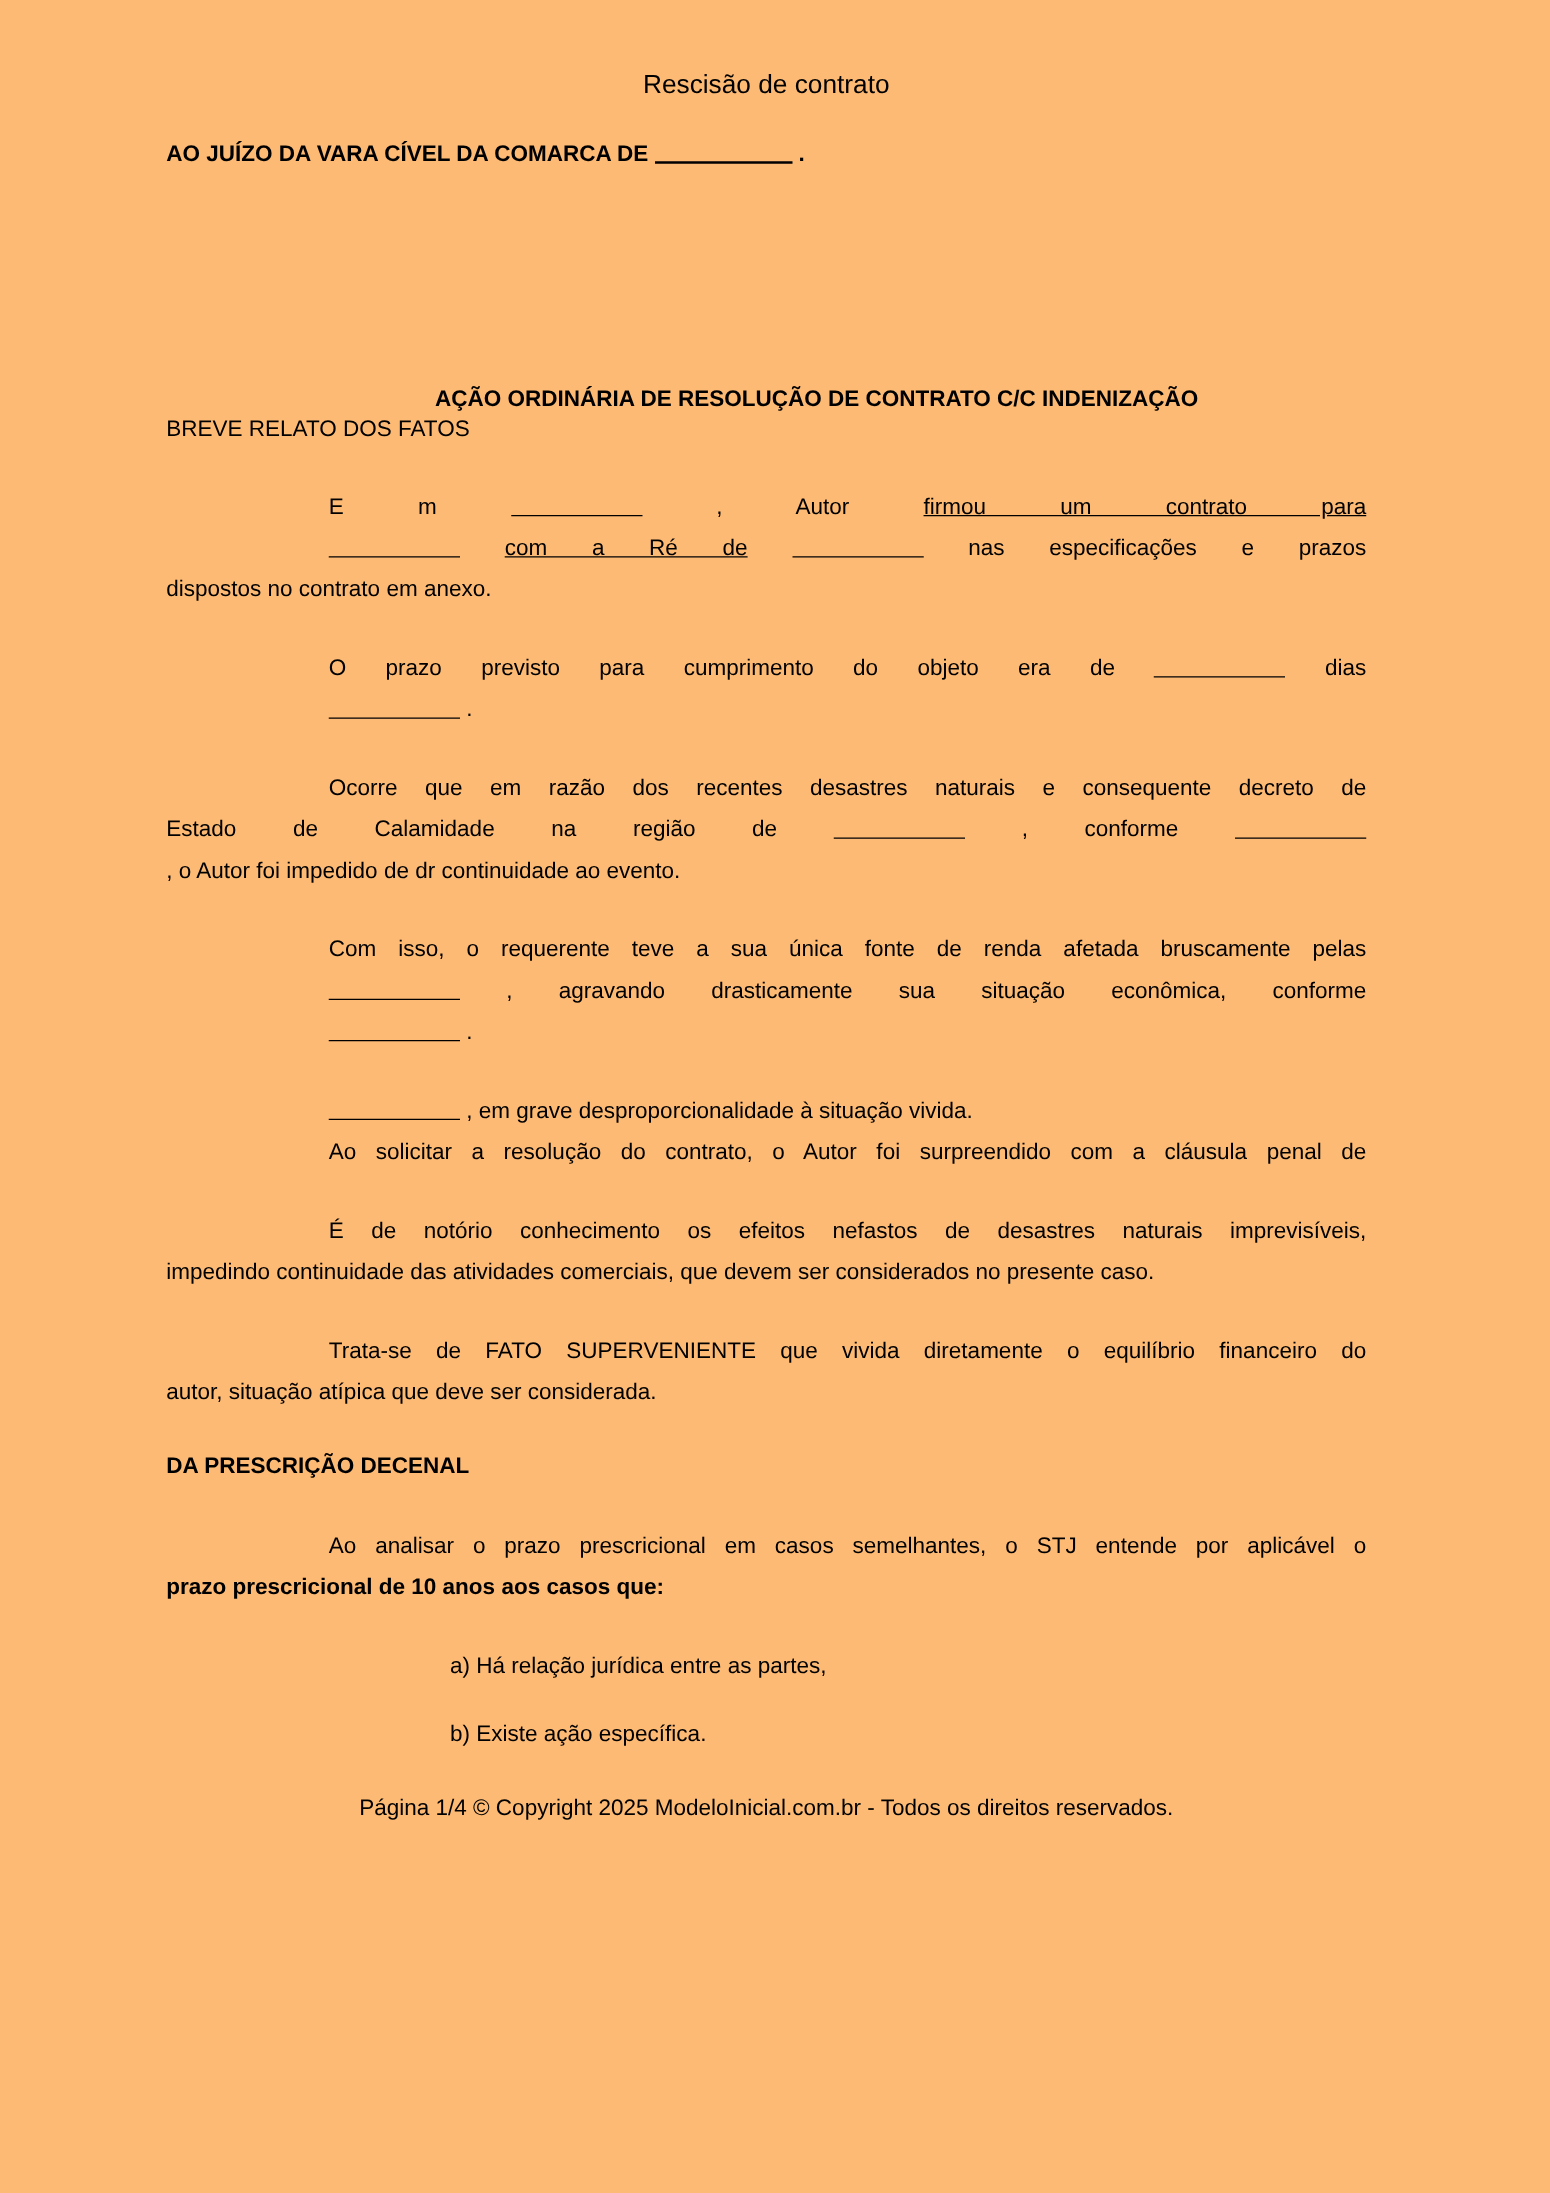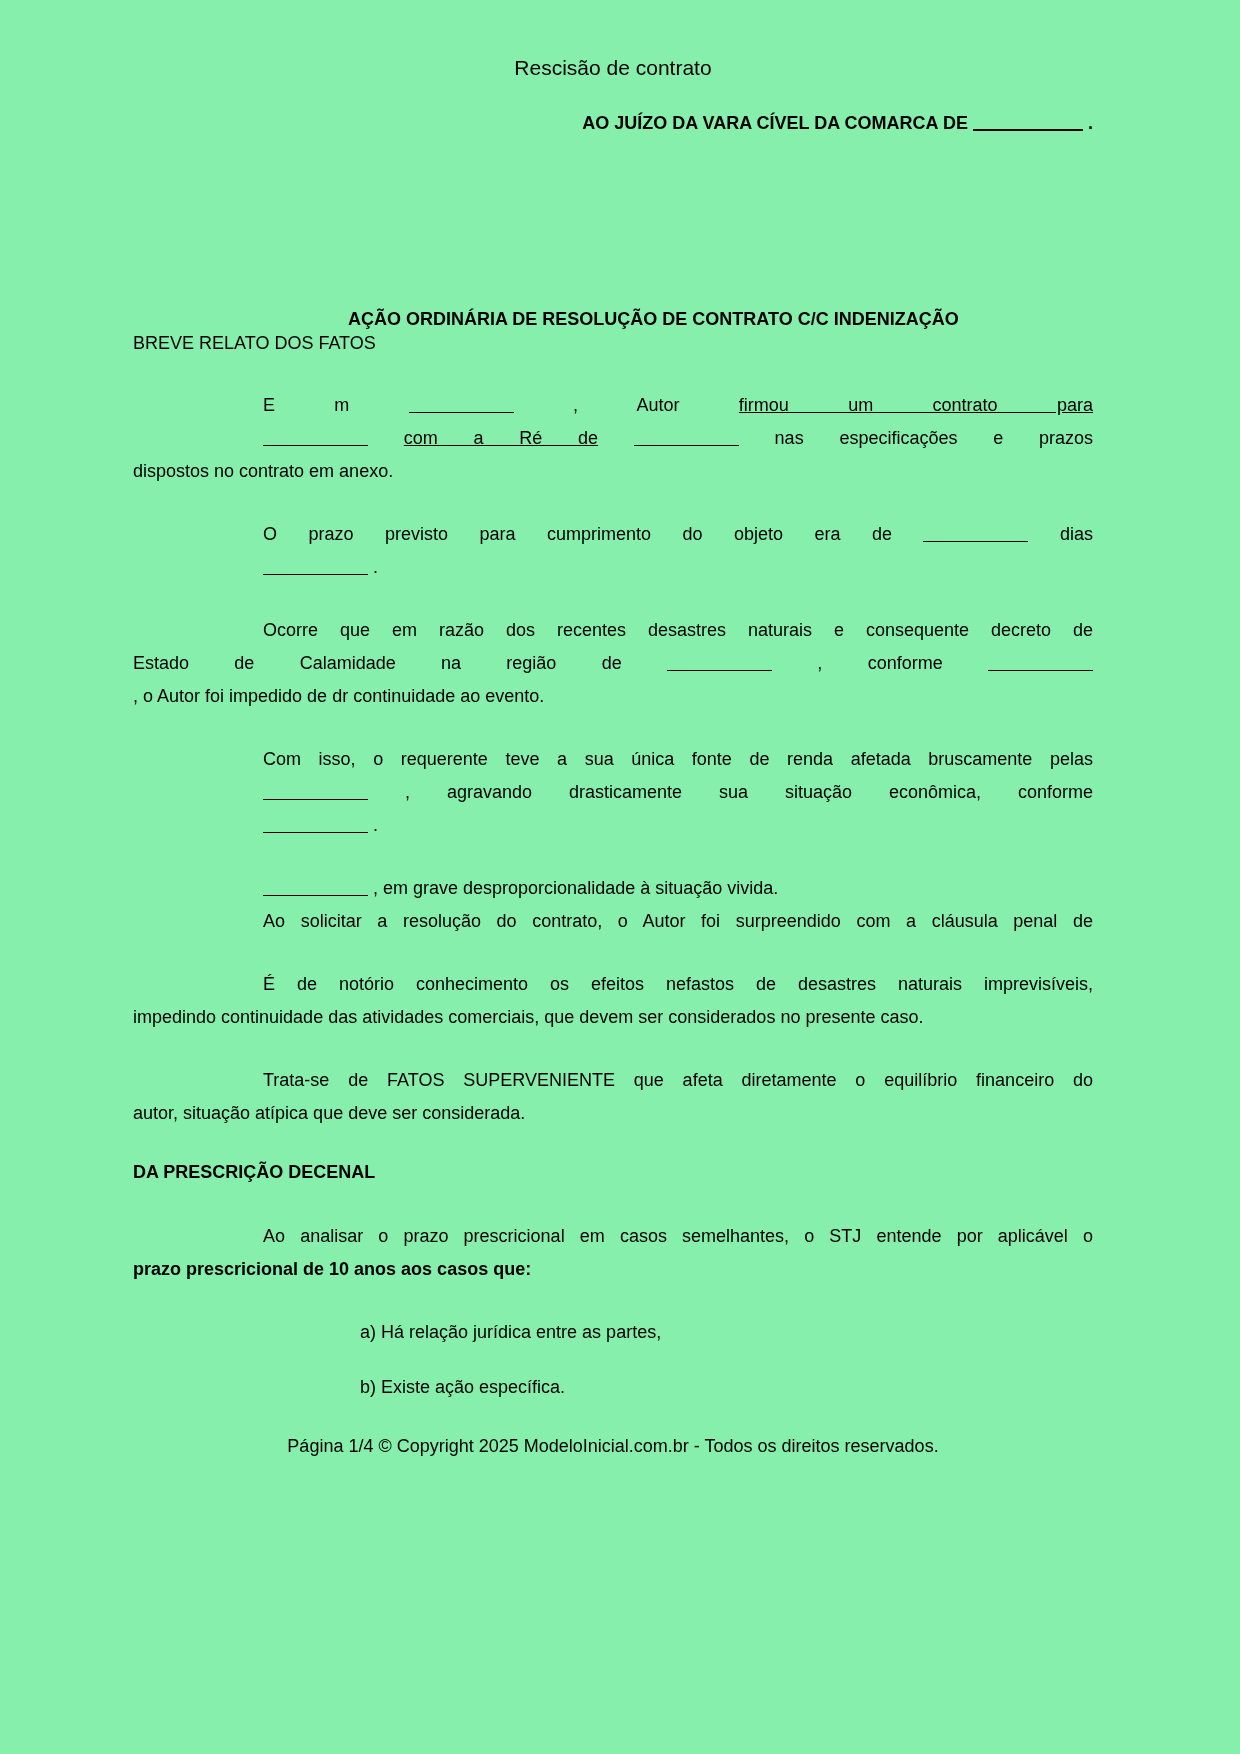--- a/index.html
+++ b/index.html
@@ -1,28 +1,28 @@
 <!DOCTYPE html>
 <html><head>
 <meta charset="utf-8">
 <style>
   html,body { margin:0; padding:0; background:#ffffff; }
   .page {
     position:relative;
     width:1240px; height:1754px;
     box-sizing:border-box;
     padding:55px 147px 0 133px;
-    background:#86efac;
+    background:#fdba74;
     color:#000000;
     font-family:"Liberation Sans", sans-serif;
     font-size:18px;
     overflow:hidden;
   }
   .doc-title   { text-align:center; font-size:21px; line-height:26px; margin-bottom:26px; }
-  .addressee   { font-weight:bold; line-height:24px; margin-bottom:167px;text-align:right; }
+  .addressee   { font-weight:bold; line-height:24px; margin-bottom:167px; }
   .action-title{ font-weight:bold; line-height:24px; padding-left:215px; }
   .sec-heading { font-weight:normal; line-height:24px; margin-bottom:34px; }
   .sec-heading2{ font-weight:bold; line-height:24px; margin-bottom:36px; }
   .para { margin:0 0 30px 0; }
   .line { line-height:33px; }
   .j    { text-align:justify; text-align-last:justify; }
   .ind  { padding-left:130px; }
   .ind2 { padding-left:227px; }
   .b    { font-weight:bold; }
   .bu   { font-weight:normal; text-decoration:underline; }
@@ -128,21 +128,21 @@
     <div class="line j ind">
       <span>É de notório conhecimento os efeitos nefastos de desastres naturais imprevisíveis,</span>
     </div>
     <div class="line">
       <span>impedindo continuidade das atividades comerciais, que devem ser considerados no presente caso.</span>
     </div>
   </div>
 
   <div class="para">
     <div class="line j ind">
-      <span>Trata-se de FATOS SUPERVENIENTE que afeta diretamente o equilíbrio financeiro do</span>
+      <span>Trata-se de FATO SUPERVENIENTE que vivida diretamente o equilíbrio financeiro do</span>
     </div>
     <div class="line">
       <span>autor, situação atípica que deve ser considerada.</span>
     </div>
   </div>
 
   <div class="sec-heading2">DA PRESCRIÇÃO DECENAL</div>
 
   <div class="para">
     <div class="line j ind">

